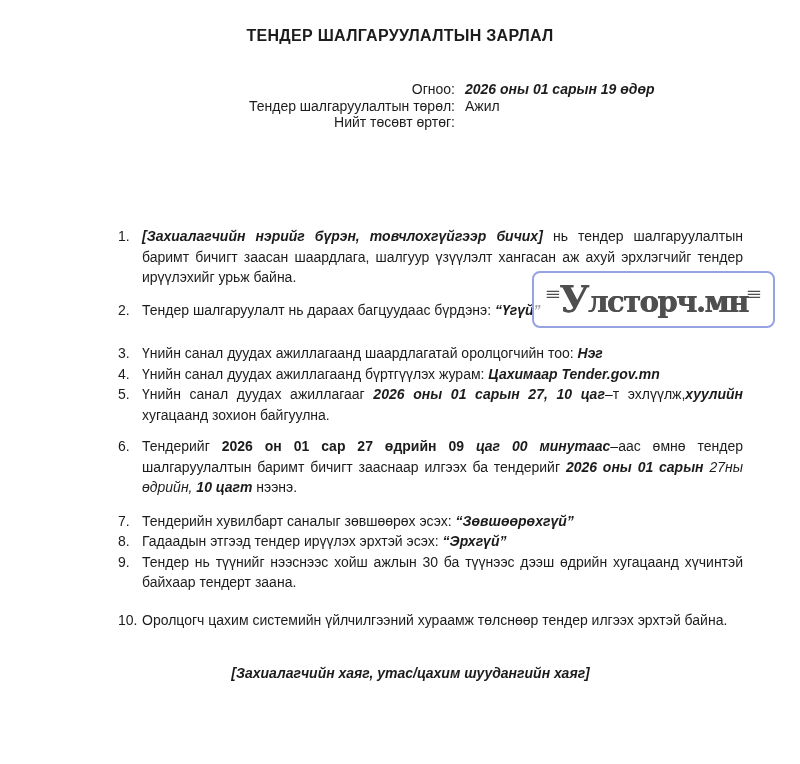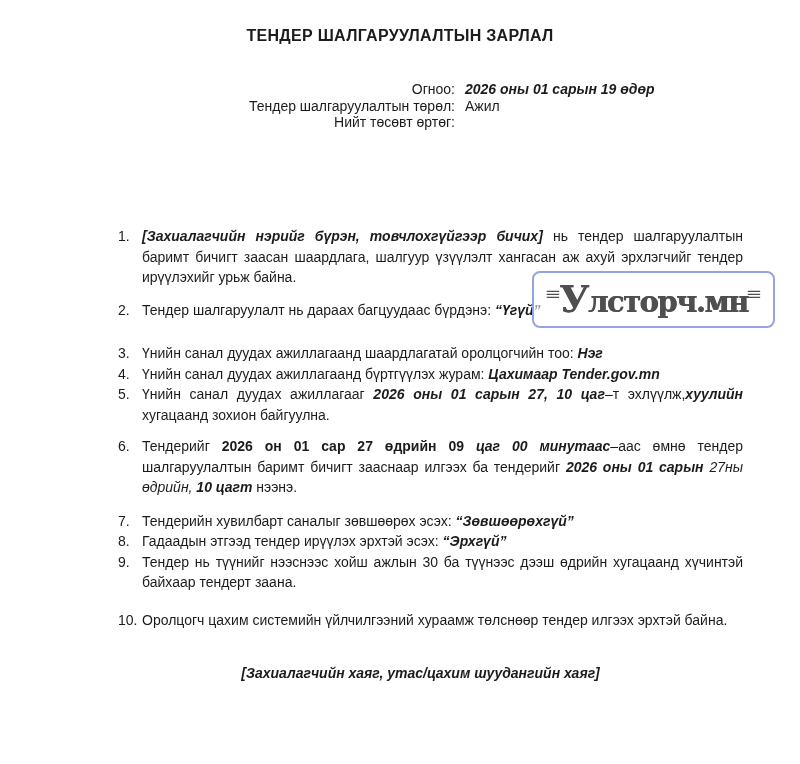--- a/index.html
+++ b/index.html
@@ -41,21 +41,21 @@
   .item-6{margin-bottom:13px;}
   .item-9{margin-bottom:17px;}
   .item-10{margin-bottom:17px;}
   
   .s-r{font-weight:normal;font-style:normal;}
   .s-b{font-weight:bold;font-style:normal;}
   .s-i{font-weight:normal;font-style:italic;}
   .s-bi{font-weight:bold;font-style:italic;text-align:center;}
   
   .doc-footer{
-    position:absolute;top:665px;left:108px;width:625px;
+    position:absolute;top:665px;left:98px;width:625px;
     text-align:center;
     font-size:14px;font-weight:bold;font-style:italic;
   }
   
   .watermark{
     position:absolute;left:532px;top:271px;width:243px;height:57px;
     box-sizing:border-box;
     border:2px solid #96a3e3;
     border-radius:8px;
     background:rgba(255,255,255,0.58);

